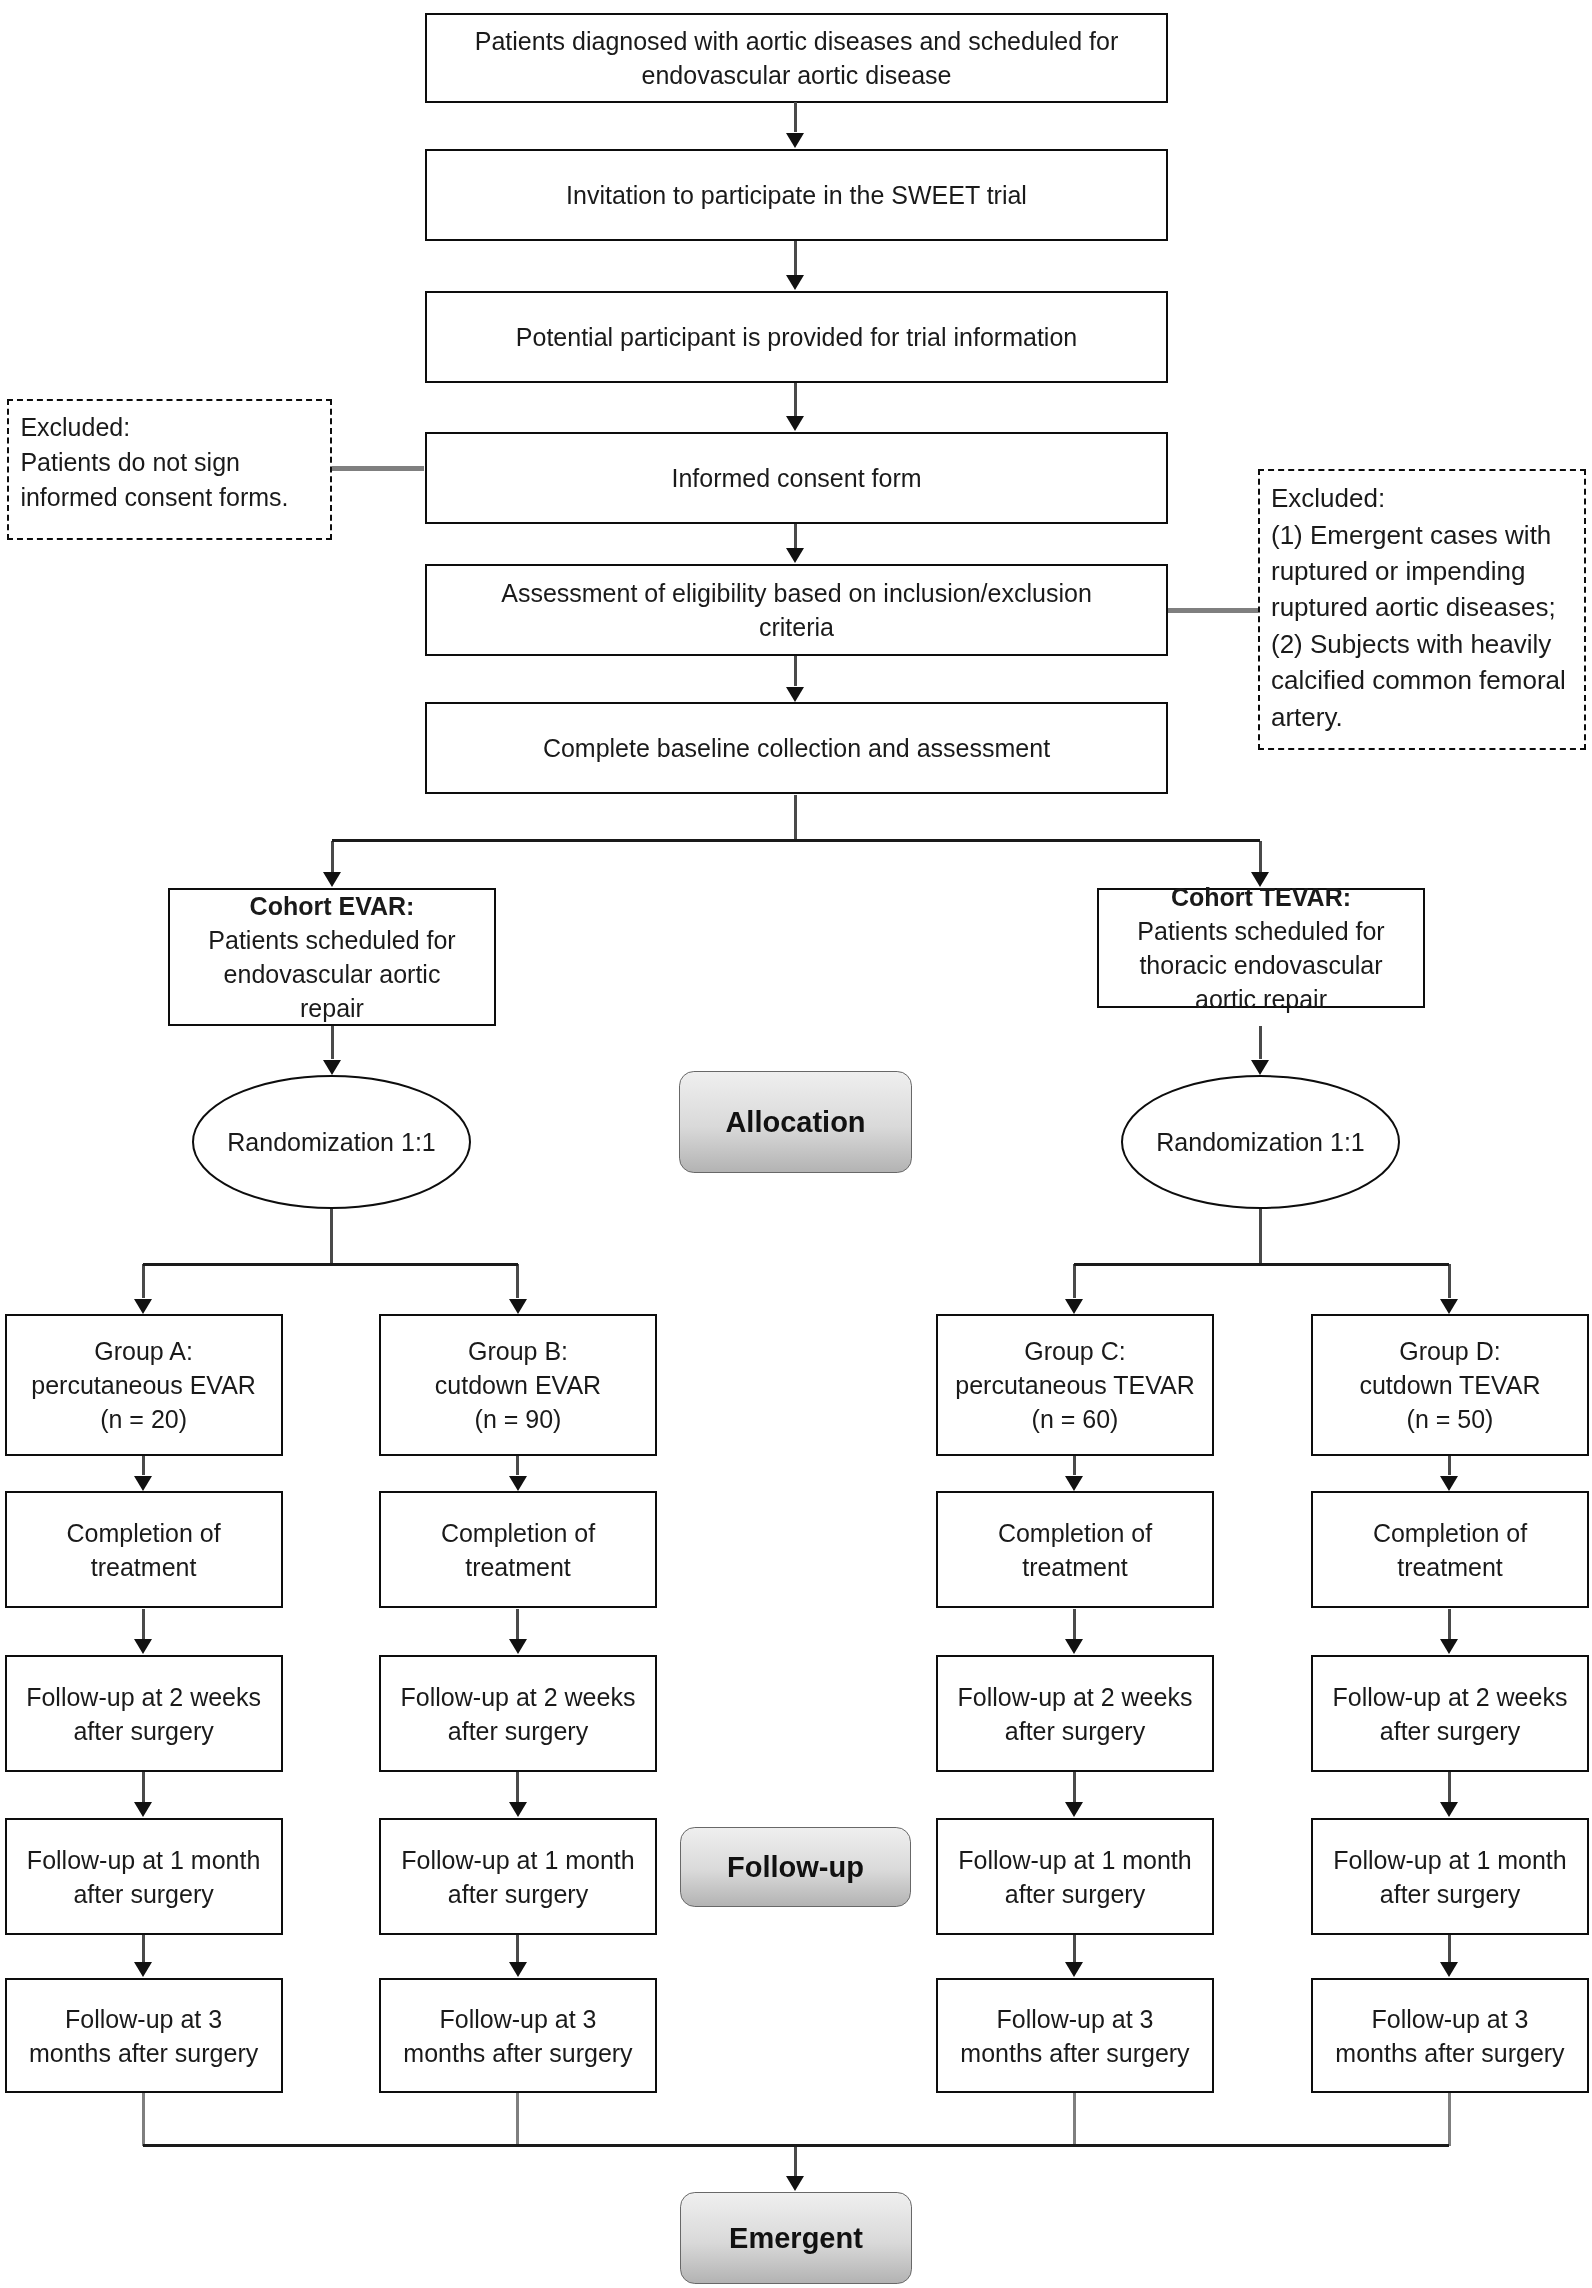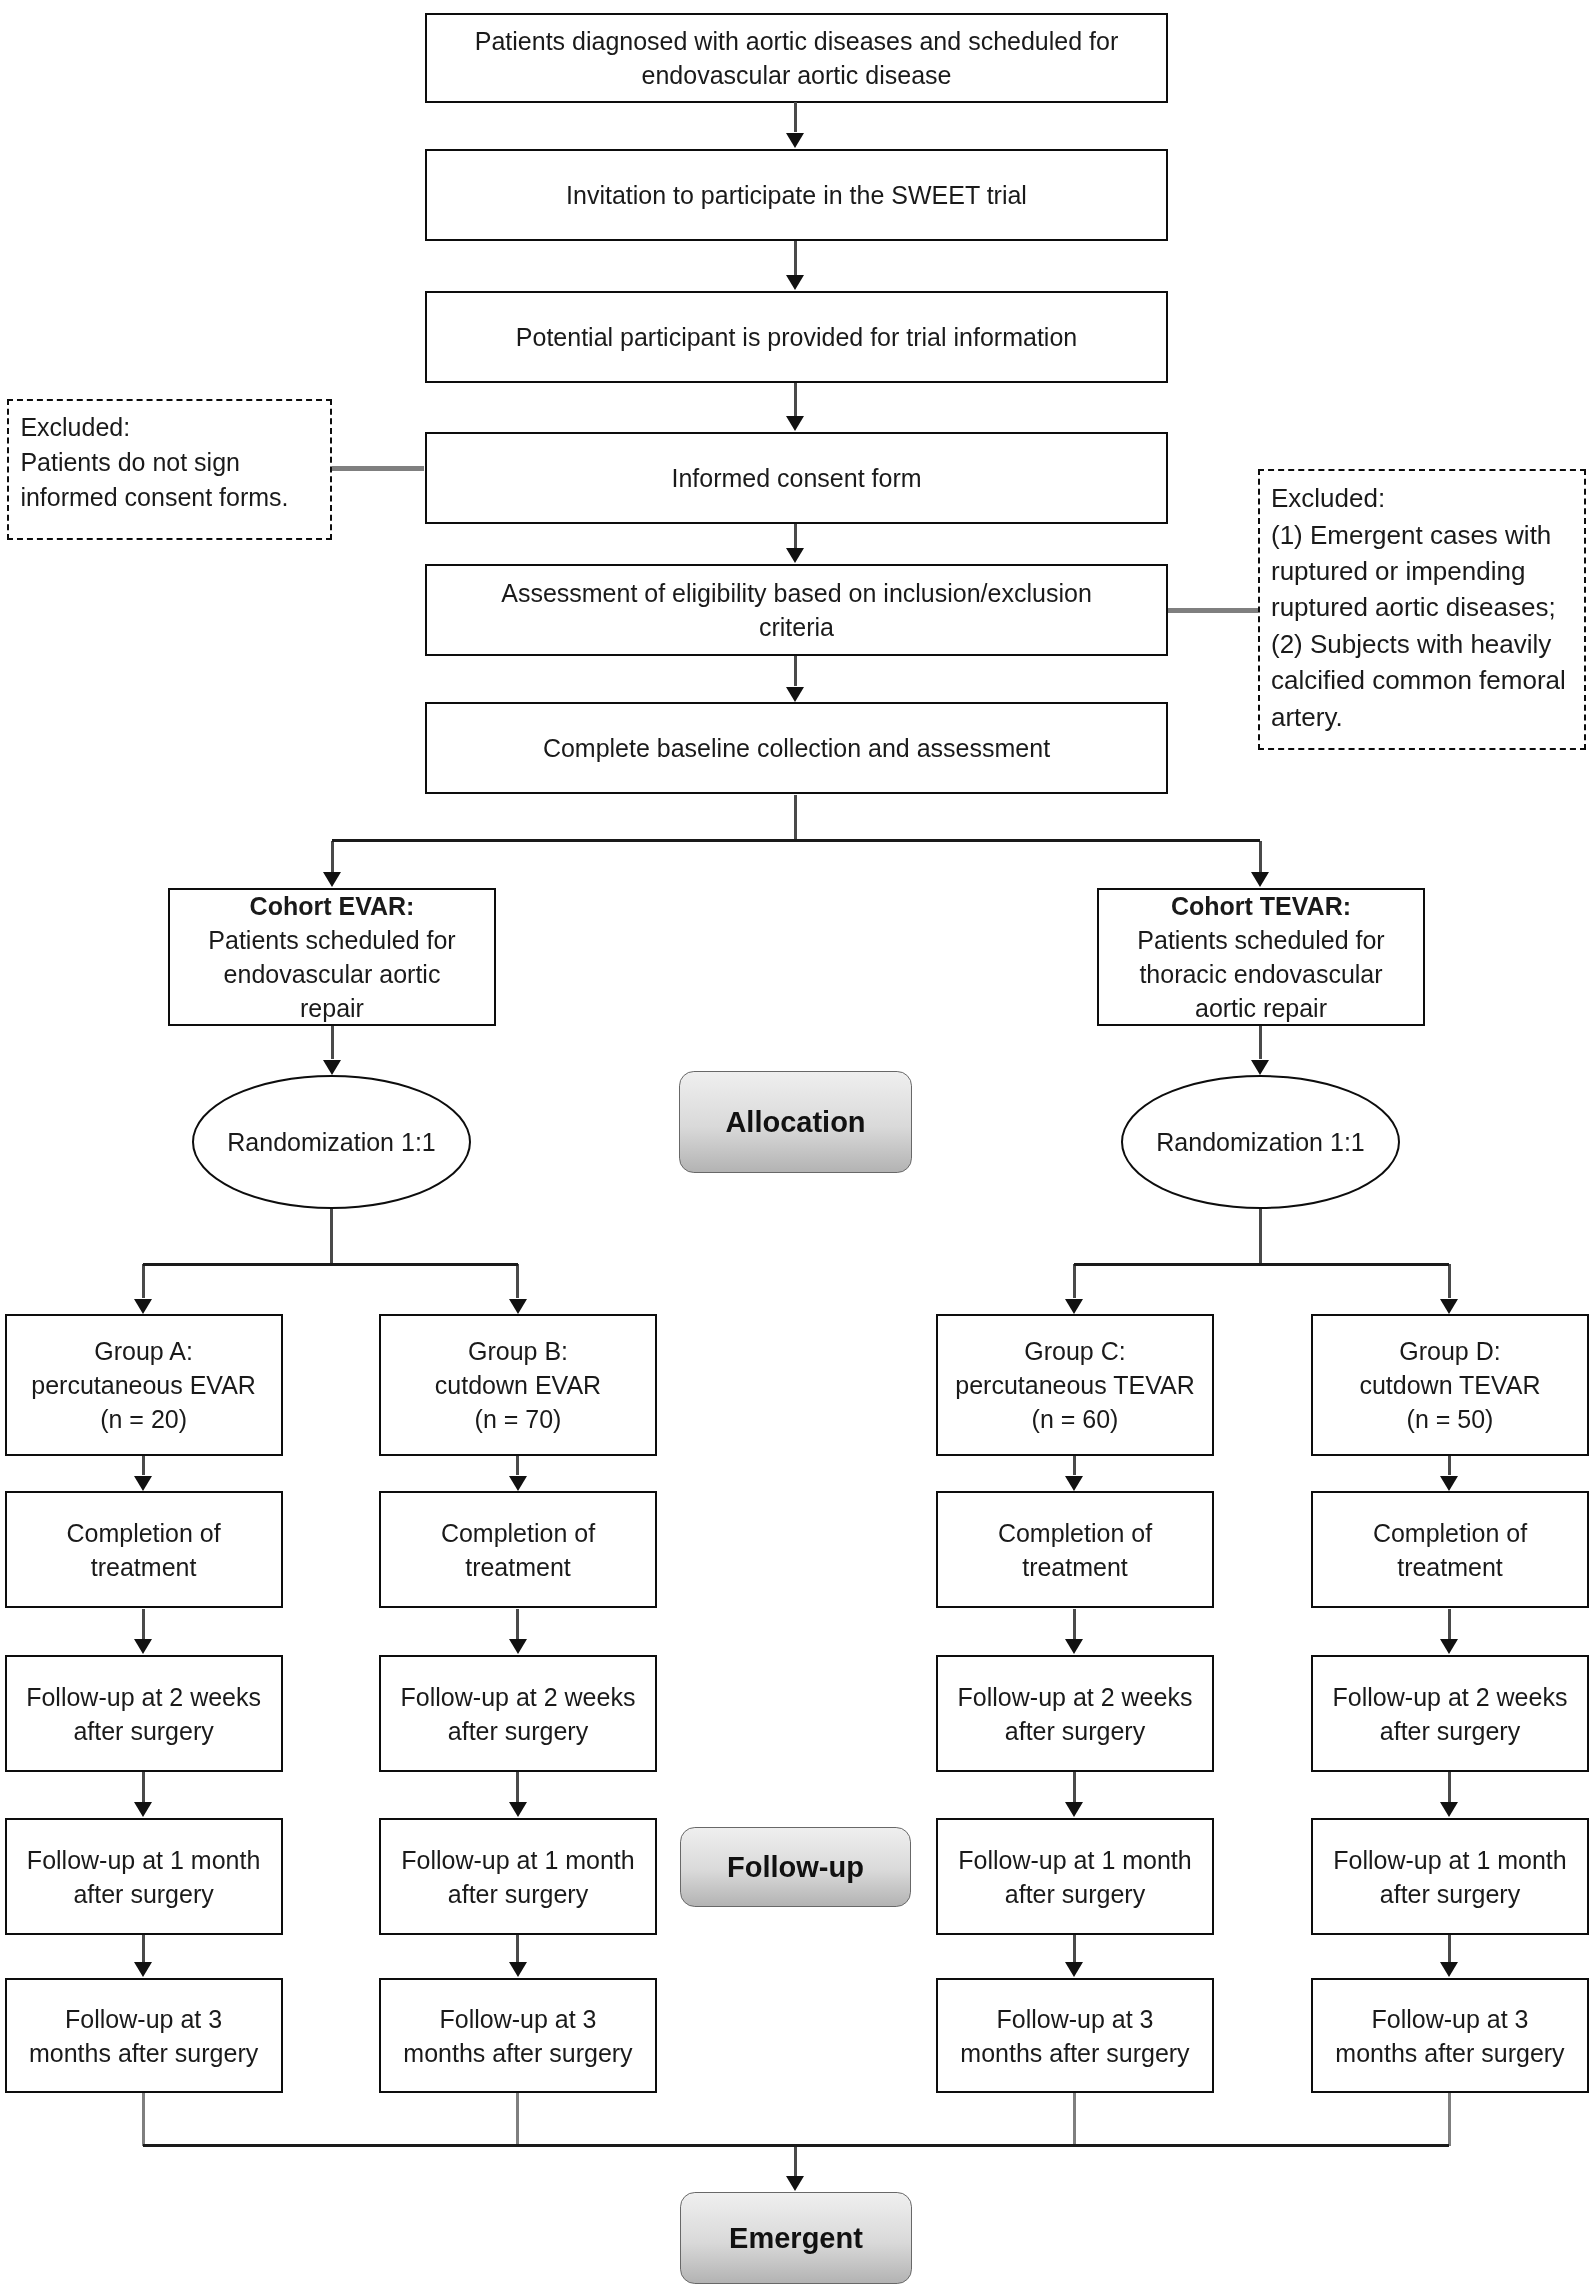--- a/index.html
+++ b/index.html
@@ -94,36 +94,36 @@
 (2) Subjects with heavily
 calcified common femoral
 artery.</div>
 
   <div class="node" style="left:168px;top:888px;width:328px;height:138px;">
     <span class="cohort-title">Cohort EVAR:</span>
     <span>Patients scheduled for
 endovascular aortic
 repair</span>
   </div>
-  <div class="node" style="left:1097px;top:888px;width:328px;height:138px;">
+  <div class="node" style="left:1097px;top:888px;width:328px;height:120px;">
     <span class="cohort-title">Cohort TEVAR:</span>
     <span>Patients scheduled for
 thoracic endovascular
 aortic repair</span>
   </div>
 
   <div class="node ellipse" style="left:192px;top:1075px;width:279px;height:134px;">Randomization 1:1</div>
   <div class="node ellipse" style="left:1121px;top:1075px;width:279px;height:134px;">Randomization 1:1</div>
 
   <div class="node" style="left:4.6px;top:1314px;width:278px;height:142px;">Group A:
 percutaneous EVAR
 (n = 20)</div>
   <div class="node" style="left:379px;top:1314px;width:278px;height:142px;">Group B:
 cutdown EVAR
-(n = 70)</div>
+(n = 90)</div>
   <div class="node" style="left:936px;top:1314px;width:278px;height:142px;">Group C:
 percutaneous TEVAR
 (n = 60)</div>
   <div class="node" style="left:1311px;top:1314px;width:278px;height:142px;">Group D:
 cutdown TEVAR
 (n = 50)</div>
 
   <div class="node" style="left:4.6px;top:1491px;width:278px;height:117px;">Completion of
 treatment</div>
   <div class="node" style="left:379px;top:1491px;width:278px;height:117px;">Completion of

